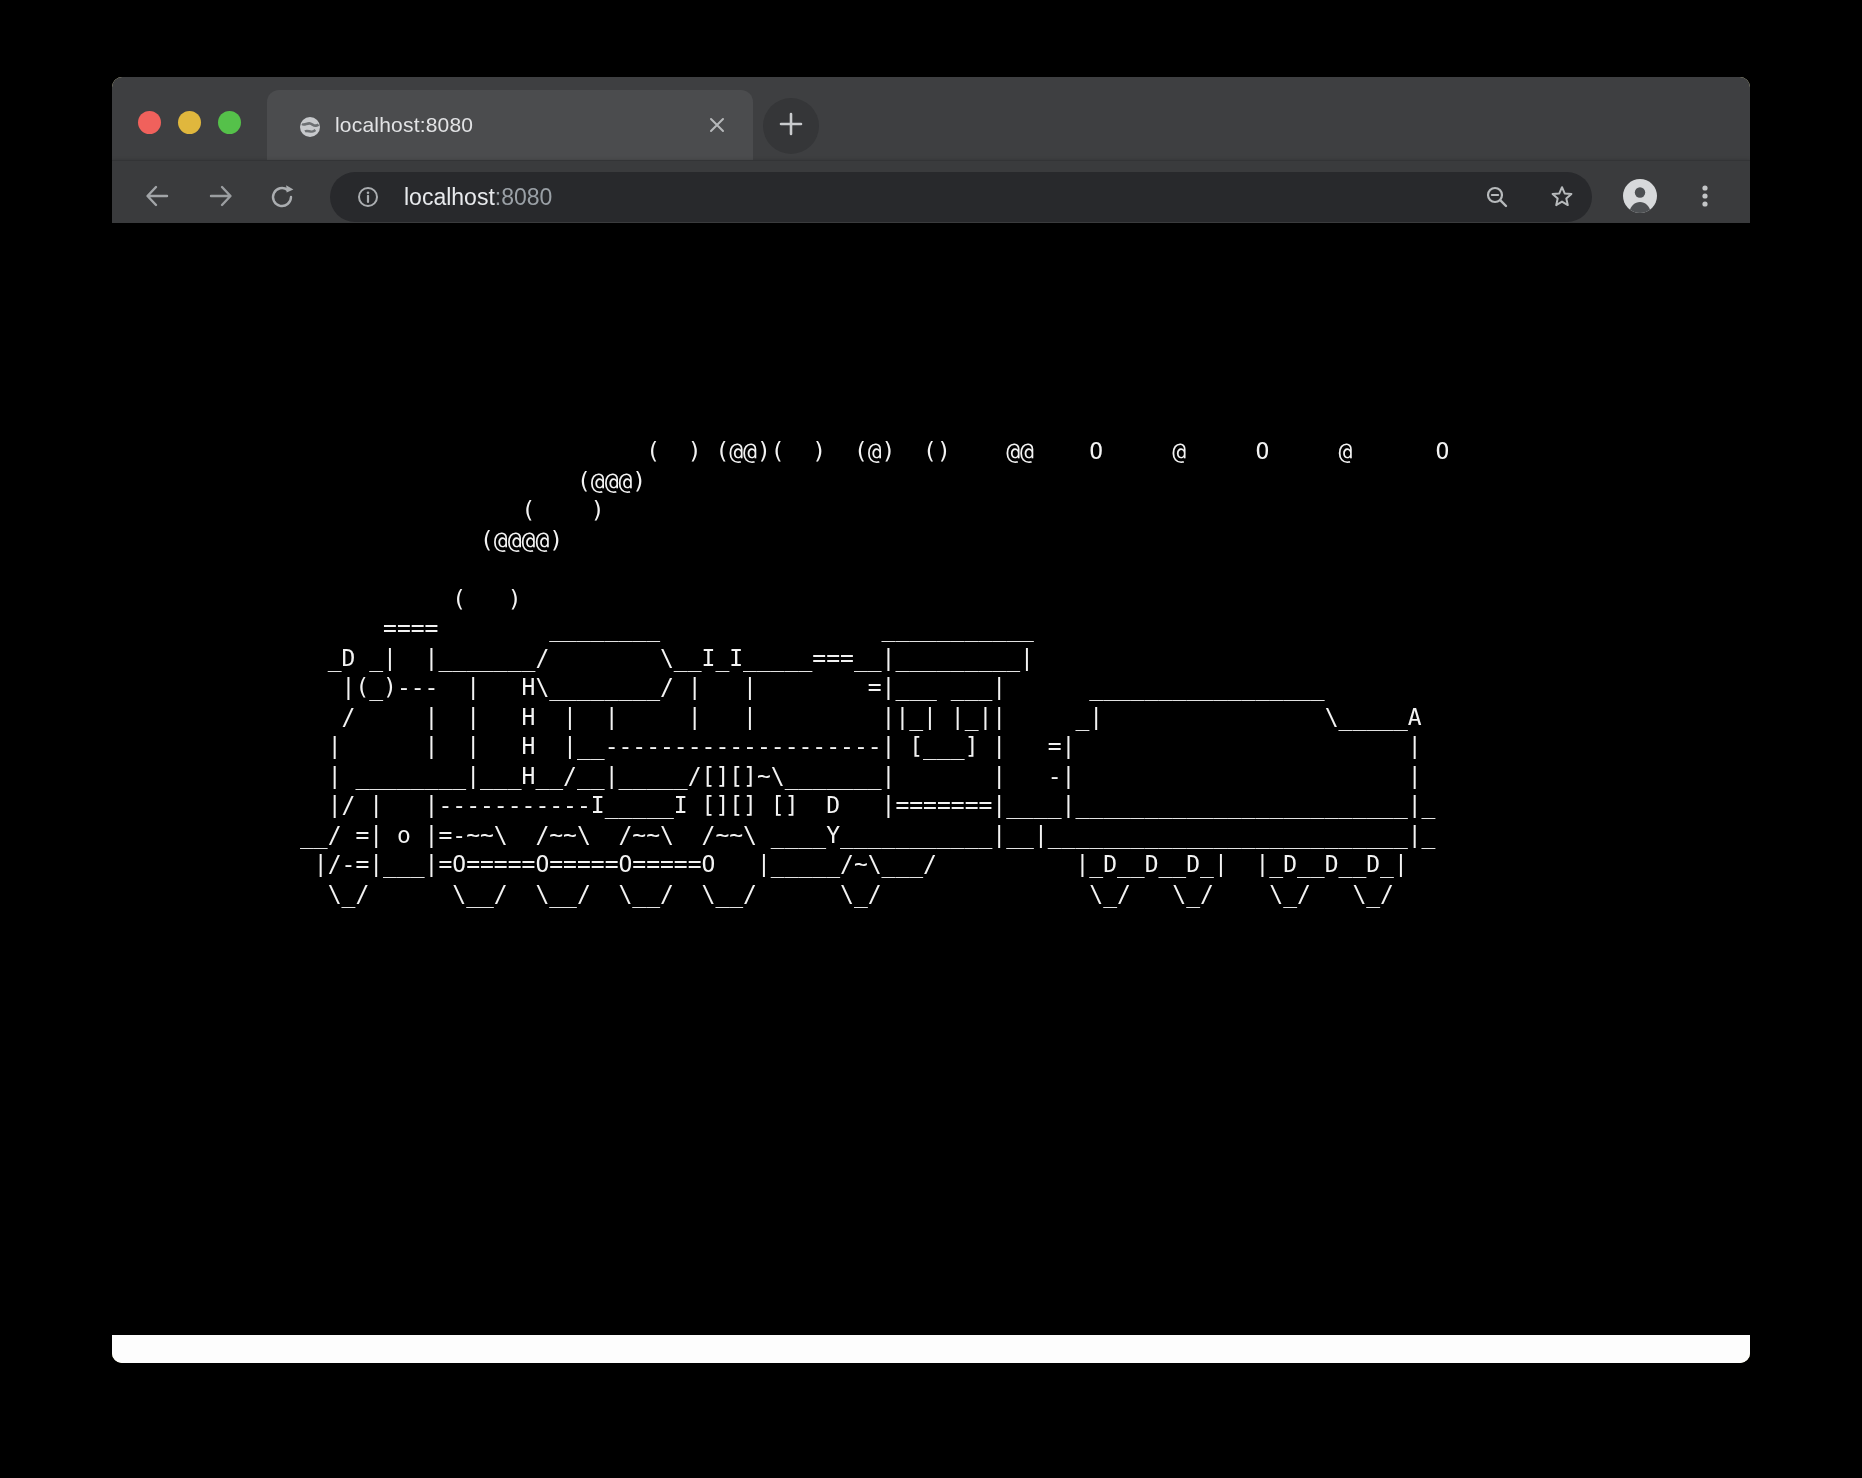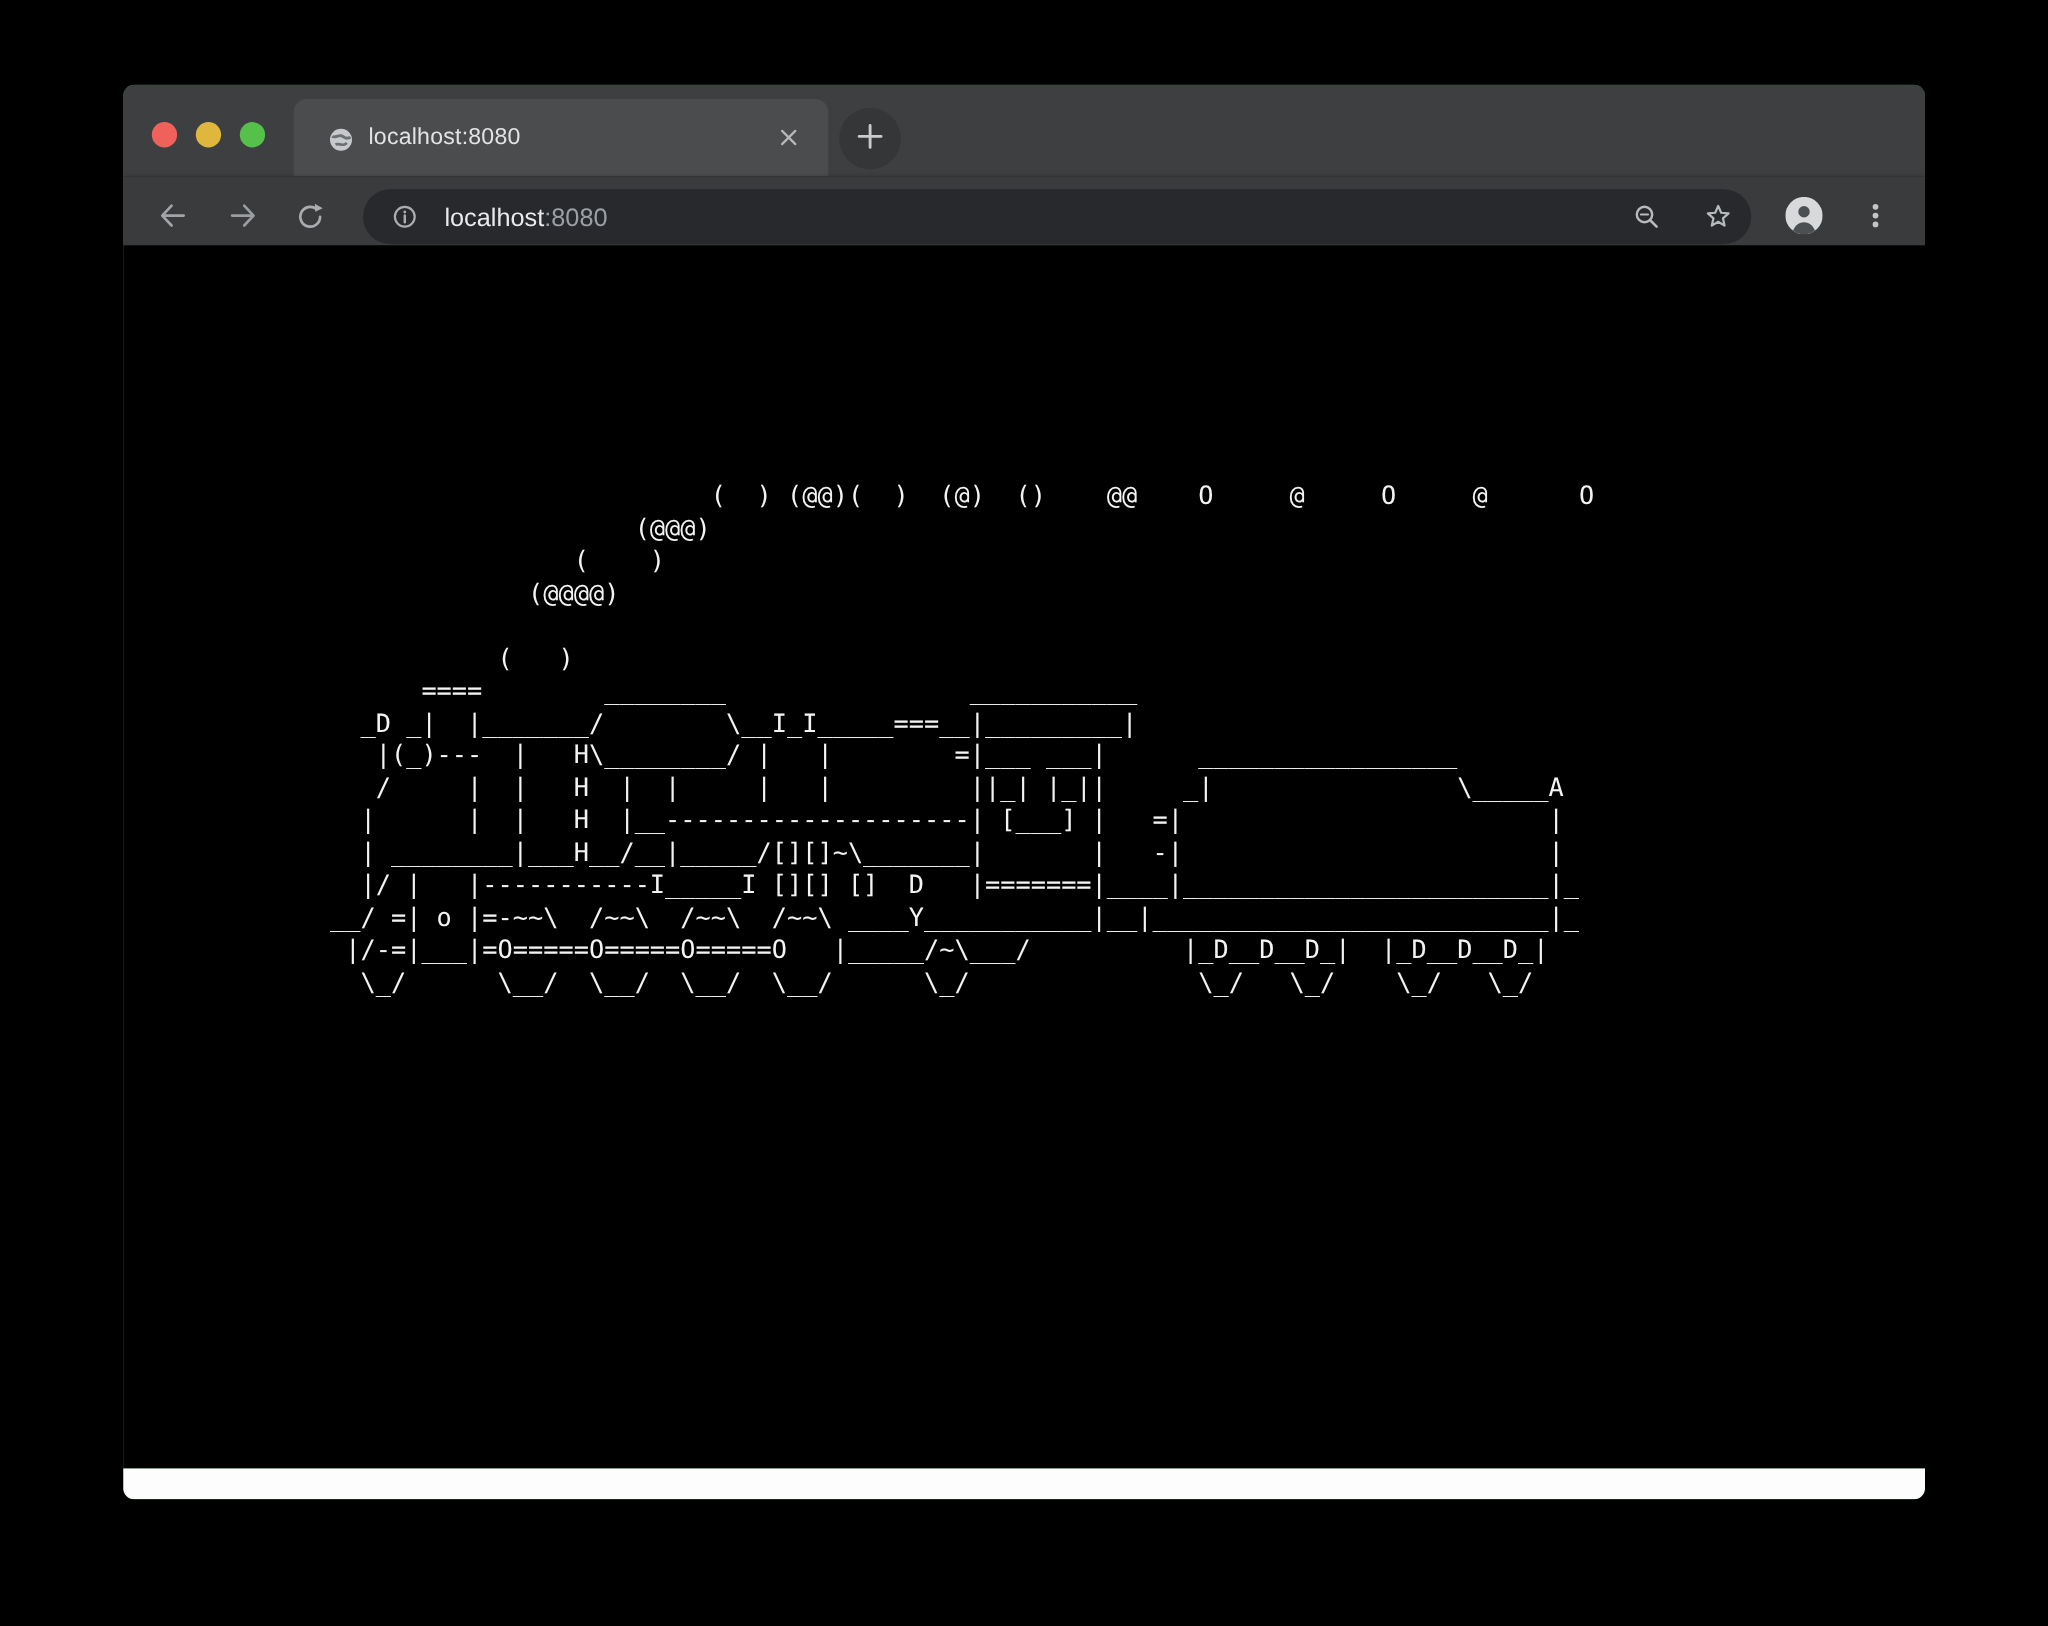--- a/index.html
+++ b/index.html
@@ -1,19 +1,19 @@
 <!DOCTYPE html>
 <html><head>
 <meta charset="utf-8">
 <style>
   html,body{margin:0;padding:0;background:#000;}
   body{width:1862px;height:1478px;position:relative;overflow:hidden;
        font-family:"Liberation Sans",sans-serif;}
   .window{position:absolute;left:112px;top:77px;width:1638px;height:1286px;
-          border-radius:10px;overflow:hidden;background:#15803d;
+          border-radius:10px;overflow:hidden;background:#fef9c3;
           box-shadow:0 18px 60px rgba(0,0,0,.65);}
   
   .tabbar{position:absolute;left:0;top:0;width:100%;height:83px;background:#3e3f41;}
   .light{position:absolute;top:34px;width:23px;height:23px;border-radius:50%;}
   .light.r{left:26px;background:#f0615c;}
   .light.y{left:66px;background:#e0b73d;}
   .light.g{left:106px;background:#55c14a;}
   .tab{position:absolute;left:155px;top:13px;width:486px;height:70px;
        background:#4b4c4e;border-radius:12px 12px 0 0;
        display:flex;align-items:center;}

